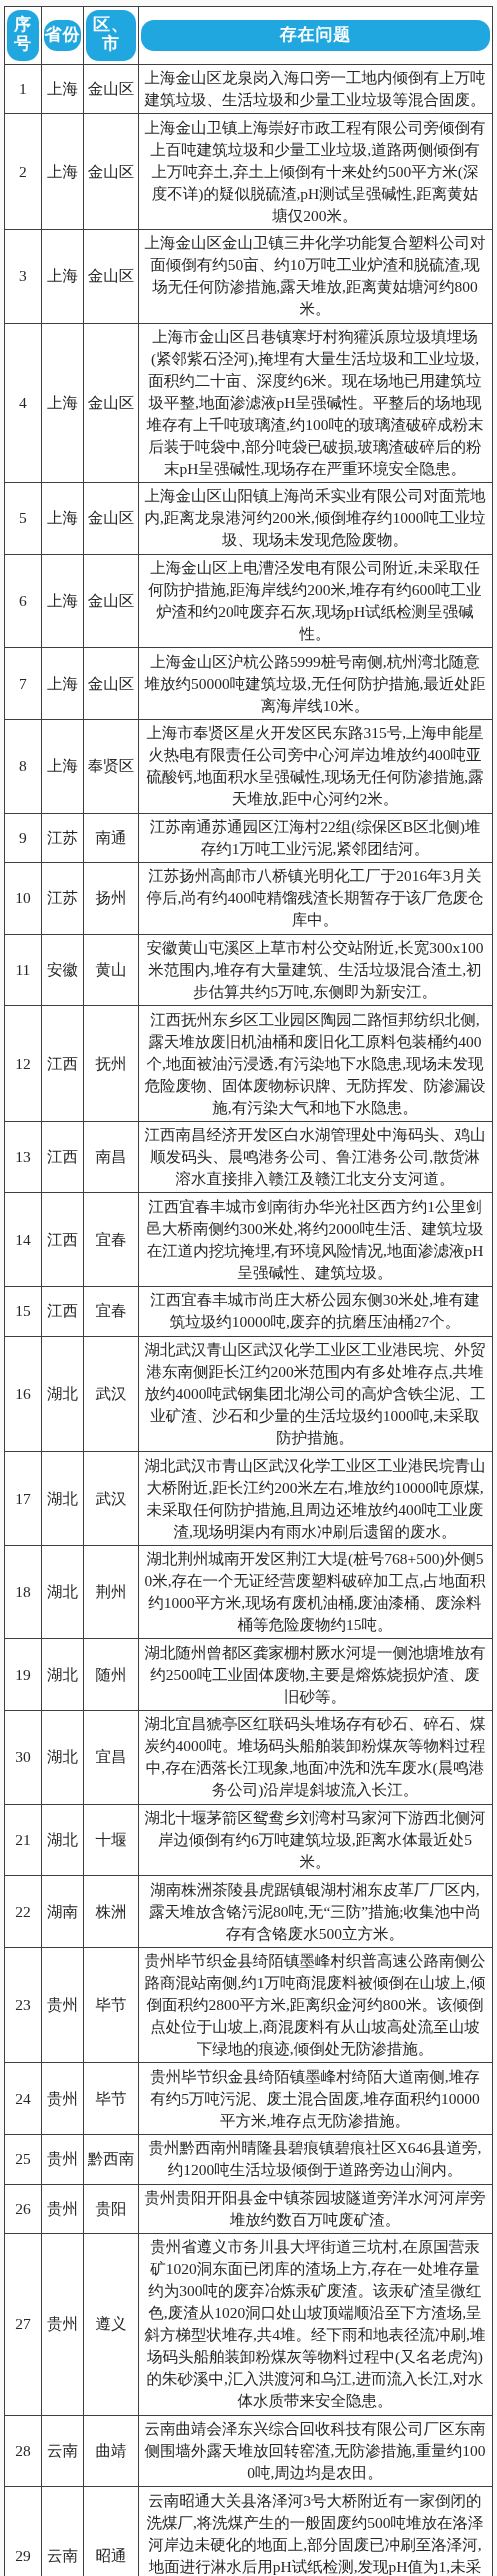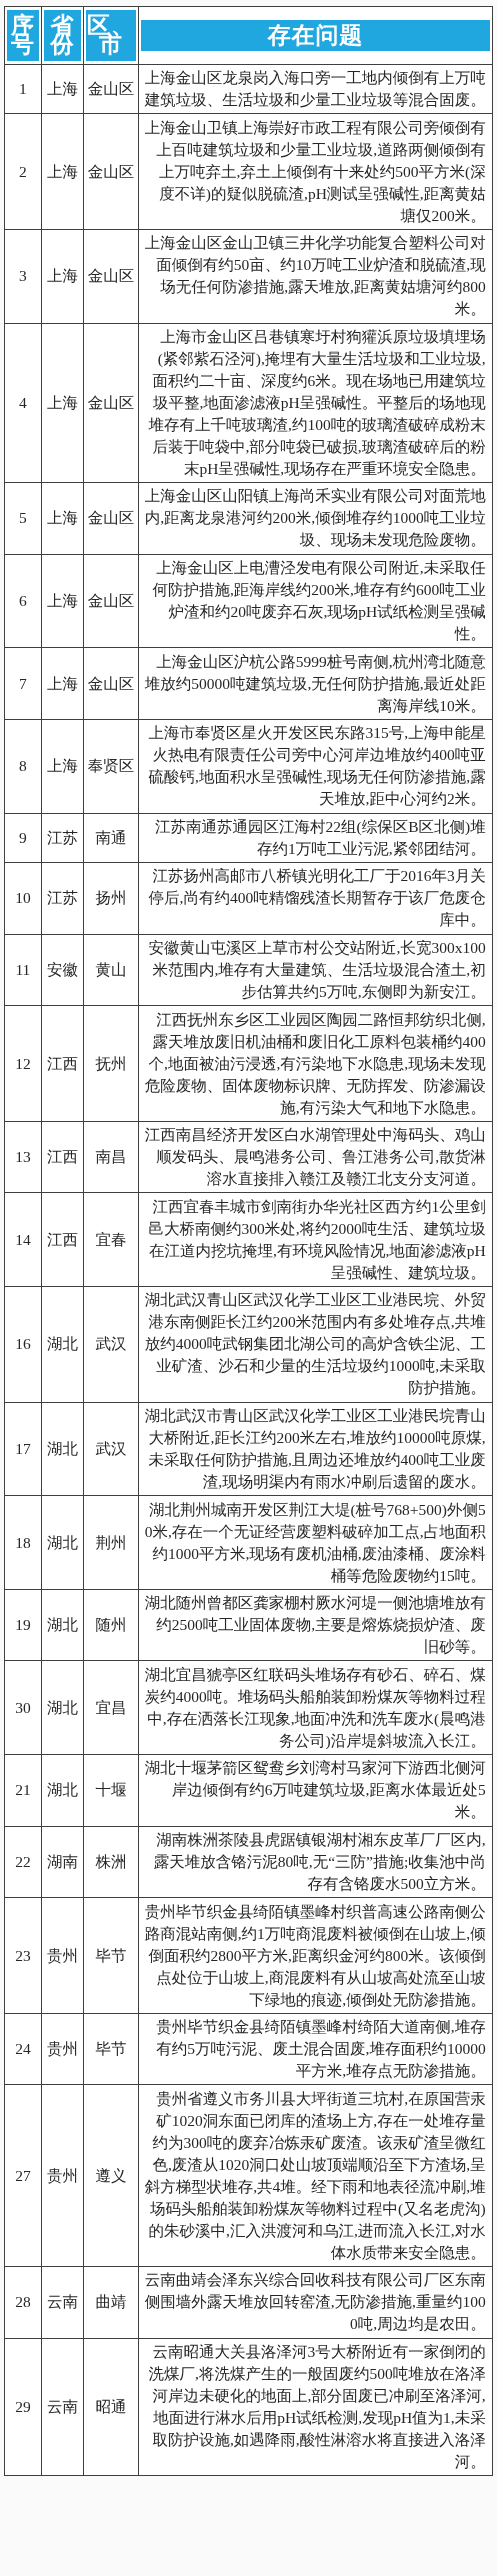--- a/index.html
+++ b/index.html
@@ -35,38 +35,39 @@
     border:0.8px solid var(--border);
     background:#ffffff;
   }
   th .hdr{
     margin:3.1px 2.3px;
     padding:6.2px 0 7px 0;
     background:var(--header-bg);
     color:var(--header-text);
     font-family:"Liberation Sans","DejaVu Sans",sans-serif;
     font-weight:bold;
-    font-size:23px;
+    font-size:17px;
     line-height:18.6px;
     text-align:center;
     letter-spacing:0.8px;
+    border-radius:13px;
   }
   td{
     border:0.8px solid var(--border);
     font-size:15.5px;
     line-height:22px;
     vertical-align:middle;
     padding:2.3px 3.1px;
     word-break:break-all;
   }
   td.no, td.province, td.city{
     text-align:center;
   }
   td.issue{
-    text-align:right;
+    text-align:center;
     padding:2.3px 6.2px 2.3px 5.4px;
   }
 </style>
 </head>
 <body>
 
 <div class="page">
   <table>
     <colgroup>
       <col class="c-no">
@@ -169,20 +170,26 @@
           <td class="city">南昌</td>
           <td class="issue">江西南昌经济开发区白水湖管理处中海码头、鸡山顺发码头、晨鸣港务公司、鲁江港务公司,散货淋溶水直接排入赣江及赣江北支分支河道。</td>
         </tr>
         <tr>
           <td class="no">14</td>
           <td class="province">江西</td>
           <td class="city">宜春</td>
           <td class="issue">江西宜春丰城市剑南街办华光社区西方约1公里剑邑大桥南侧约300米处,将约2000吨生活、建筑垃圾在江道内挖坑掩埋,有环境风险情况,地面渗滤液pH呈强碱性、建筑垃圾。</td>
         </tr>
         <tr>
+          <td class="no">15</td>
+          <td class="province">江西</td>
+          <td class="city">宜春</td>
+          <td class="issue">江西宜春丰城市尚庄大桥公园东侧30米处,堆有建筑垃圾约10000吨,废弃的抗磨压油桶27个。</td>
+        </tr>
+        <tr>
           <td class="no">16</td>
           <td class="province">湖北</td>
           <td class="city">武汉</td>
           <td class="issue">湖北武汉青山区武汉化学工业区工业港民垸、外贸港东南侧距长江约200米范围内有多处堆存点,共堆放约4000吨武钢集团北湖公司的高炉含铁尘泥、工业矿渣、沙石和少量的生活垃圾约1000吨,未采取防护措施。</td>
         </tr>
         <tr>
           <td class="no">17</td>
           <td class="province">湖北</td>
           <td class="city">武汉</td>
           <td class="issue">湖北武汉市青山区武汉化学工业区工业港民垸青山大桥附近,距长江约200米左右,堆放约10000吨原煤,未采取任何防护措施,且周边还堆放约400吨工业废渣,现场明渠内有雨水冲刷后遗留的废水。</td>
@@ -221,20 +228,32 @@
           <td class="no">23</td>
           <td class="province">贵州</td>
           <td class="city">毕节</td>
           <td class="issue">贵州毕节织金县绮陌镇墨峰村织普高速公路南侧公路商混站南侧,约1万吨商混废料被倾倒在山坡上,倾倒面积约2800平方米,距离织金河约800米。该倾倒点处位于山坡上,商混废料有从山坡高处流至山坡下绿地的痕迹,倾倒处无防渗措施。</td>
         </tr>
         <tr>
           <td class="no">24</td>
           <td class="province">贵州</td>
           <td class="city">毕节</td>
           <td class="issue">贵州毕节织金县绮陌镇墨峰村绮陌大道南侧,堆存有约5万吨污泥、废土混合固废,堆存面积约10000平方米,堆存点无防渗措施。</td>
+        </tr>
+        <tr>
+          <td class="no">25</td>
+          <td class="province">贵州</td>
+          <td class="city">黔西南</td>
+          <td class="issue">贵州黔西南州晴隆县碧痕镇碧痕社区X646县道旁,约1200吨生活垃圾倾倒于道路旁边山涧内。</td>
+        </tr>
+        <tr>
+          <td class="no">26</td>
+          <td class="province">贵州</td>
+          <td class="city">贵阳</td>
+          <td class="issue">贵州贵阳开阳县金中镇茶园坡隧道旁洋水河河岸旁堆放约数百万吨废矿渣。</td>
         </tr>
         <tr>
           <td class="no">27</td>
           <td class="province">贵州</td>
           <td class="city">遵义</td>
           <td class="issue">贵州省遵义市务川县大坪街道三坑村,在原国营汞矿1020洞东面已闭库的渣场上方,存在一处堆存量约为300吨的废弃冶炼汞矿废渣。该汞矿渣呈微红色,废渣从1020洞口处山坡顶端顺沿至下方渣场,呈斜方梯型状堆存,共4堆。经下雨和地表径流冲刷,堆场码头船舶装卸粉煤灰等物料过程中(又名老虎沟)的朱砂溪中,汇入洪渡河和乌江,进而流入长江,对水体水质带来安全隐患。</td>
         </tr>
         <tr>
           <td class="no">28</td>
           <td class="province">云南</td>

